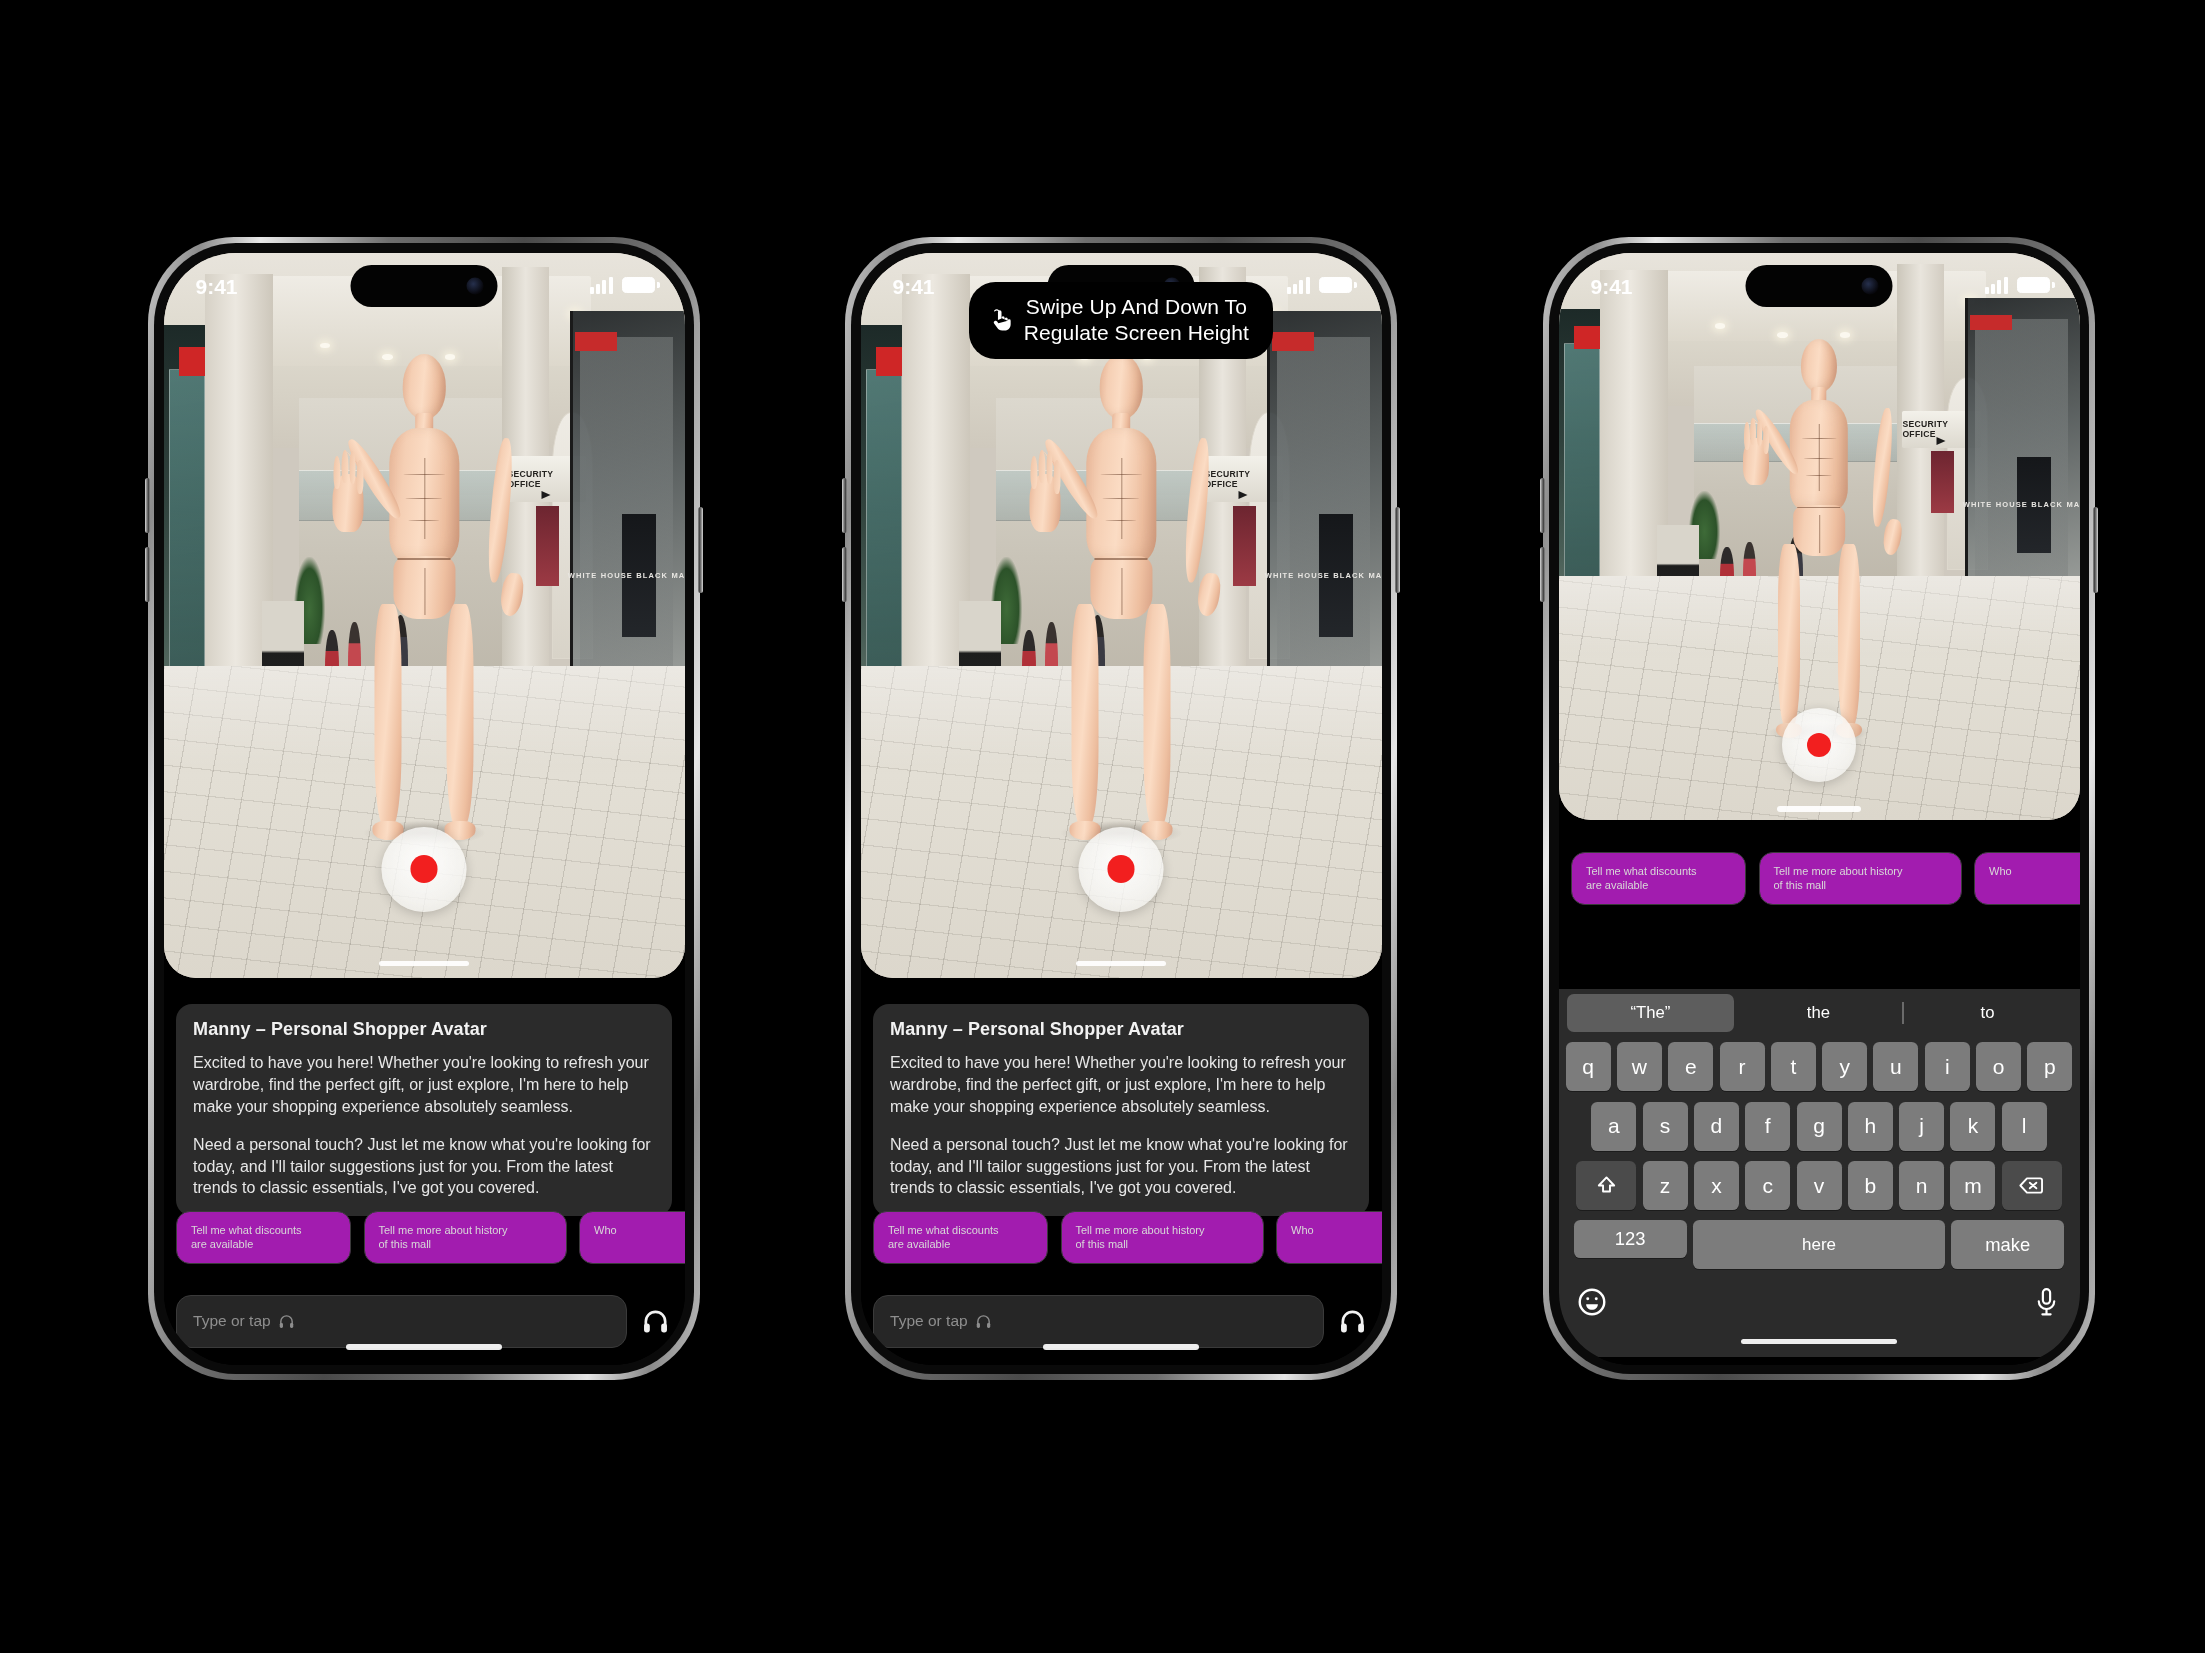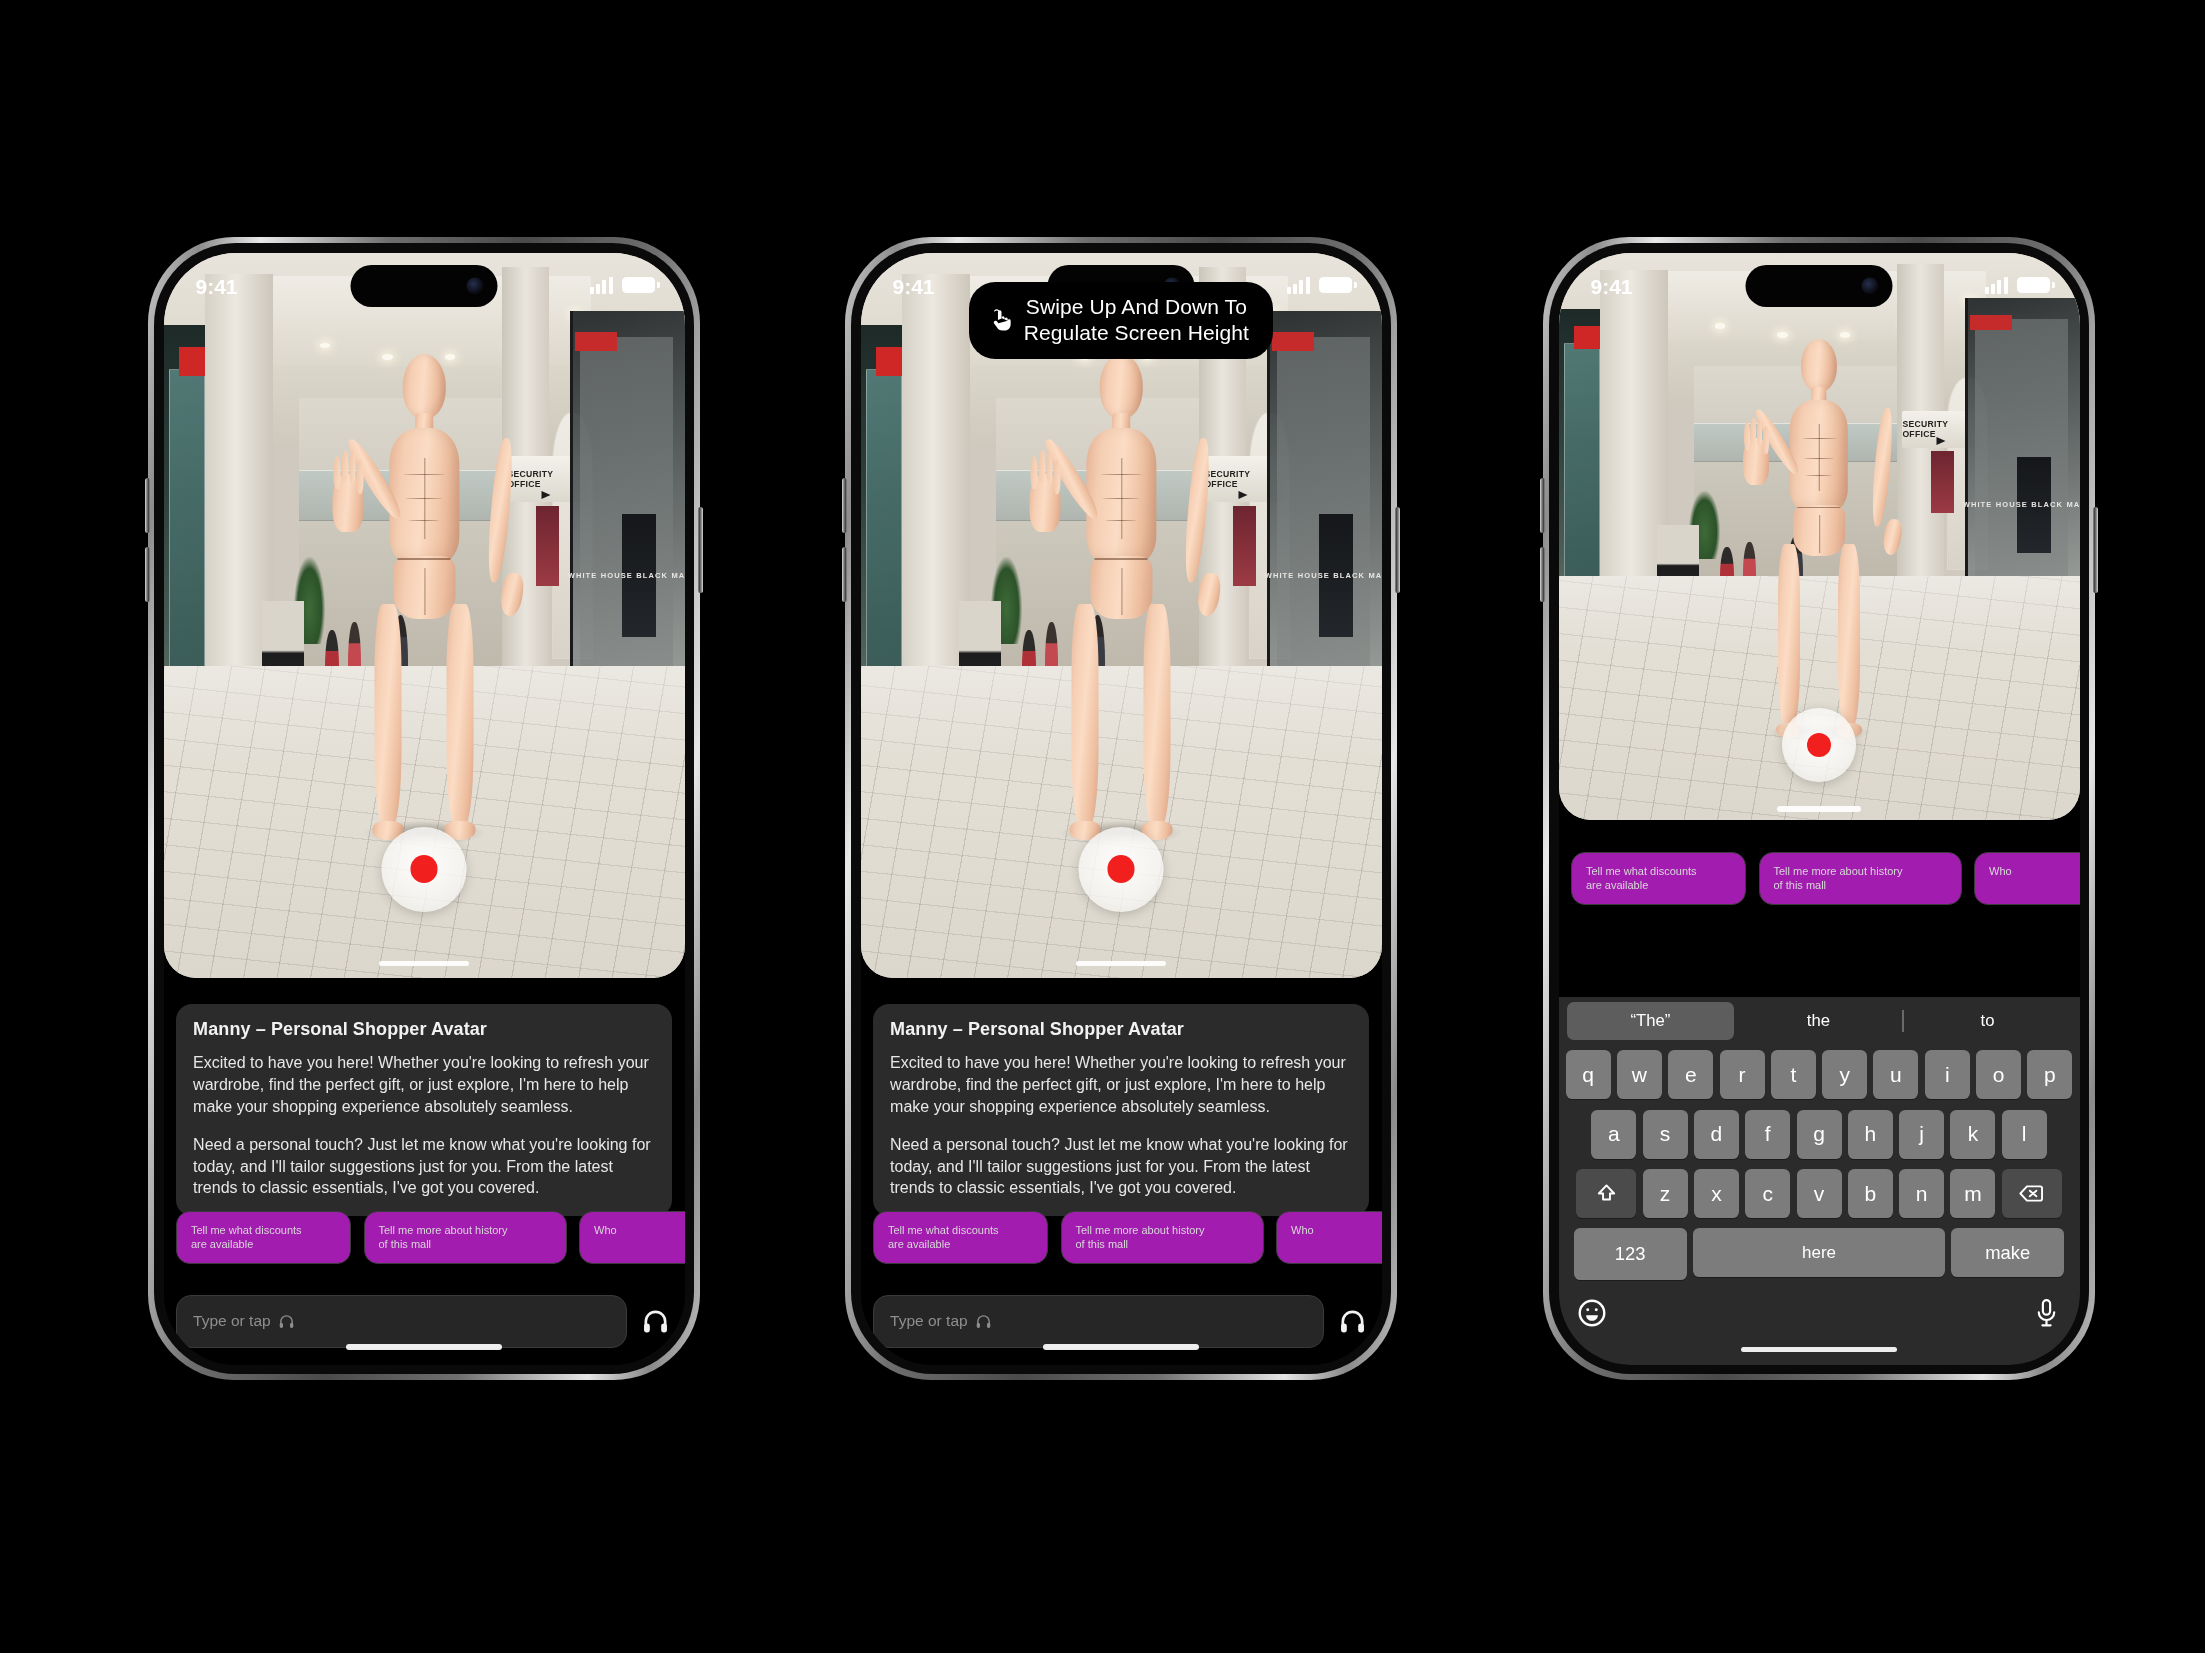--- a/index.html
+++ b/index.html
@@ -272,21 +272,21 @@
     padding:0 16px; color:#8e8e8e; font-size:15.5px; gap:6.9px;
   }
   .textfield.filled { color:#f0f0f0; }
   .send-btn {
     flex:0 0 auto; border-radius:50%;
     background:#fff; display:flex; align-items:center; justify-content:center;
   }
   .hp-btn { flex:0 0 auto; display:flex; align-items:center; justify-content:center; }
 
   
-  .keyboard { position:absolute; left:0; right:0; bottom:0; background:#2b2b2b; }
+  .keyboard { position:absolute; left:0; right:0; bottom:8px; background:#2b2b2b; }
   .predict { display:flex; align-items:stretch; height:38px; margin-top:5.7px; }
   .pred {
     flex:1; display:flex; align-items:center; justify-content:center;
     color:#fff; font-size:16.7px; position:relative;
   }
   .pred.sel { background:#5d5d5d; border-radius:6.9px; }
   .pred-div { width:1.1px; background:#6a6a6a; align-self:center; height:58%; }
   .krow { display:flex; justify-content:center; gap:6.3px; margin-top:10.3px; }
   .key {
     background:#7c7c7c; border-radius:6.3px;
@@ -749,21 +749,21 @@
             <div class="key" style="width:45px;height:49px;">m</div>
             <div class="key dark" style="width:60px;height:49px;">
               <svg width="26.4" height="23" viewBox="0 0 28 24">
                 <path d="M9.5 4.5h14a2 2 0 012 2v11a2 2 0 01-2 2h-14L2.5 12z" fill="none" stroke="#fff" stroke-width="2" stroke-linejoin="round"></path>
                 <path d="M12.5 9l7 6M19.5 9l-7 6" stroke="#fff" stroke-width="2" stroke-linecap="round"></path>
               </svg>
             </div>
           </div>
 
           <div class="krow">
-            <div class="key" style="width:113px;height:52px;font-size:18.4px;">123</div>
+            <div class="key" style="width:113px;height:38px;font-size:18.4px;">123</div>
             <div class="key wide-space" style="height:49px;max-width:252px;">here</div>
             <div class="key" style="width:113px;height:49px;font-size:18.4px;">make</div>
           </div>
 
           <div class="kbar">
             <div style="width:36px;height:36px;display:flex;align-items:center;justify-content:center;">
               <svg width="32" height="32" viewBox="0 0 24 24">
                 <circle cx="12" cy="12" r="9.2" fill="none" stroke="#fff" stroke-width="1.8"></circle>
                 <circle cx="8.8" cy="9.6" r="1.1" fill="#fff"></circle>
                 <circle cx="15.2" cy="9.6" r="1.1" fill="#fff"></circle>

